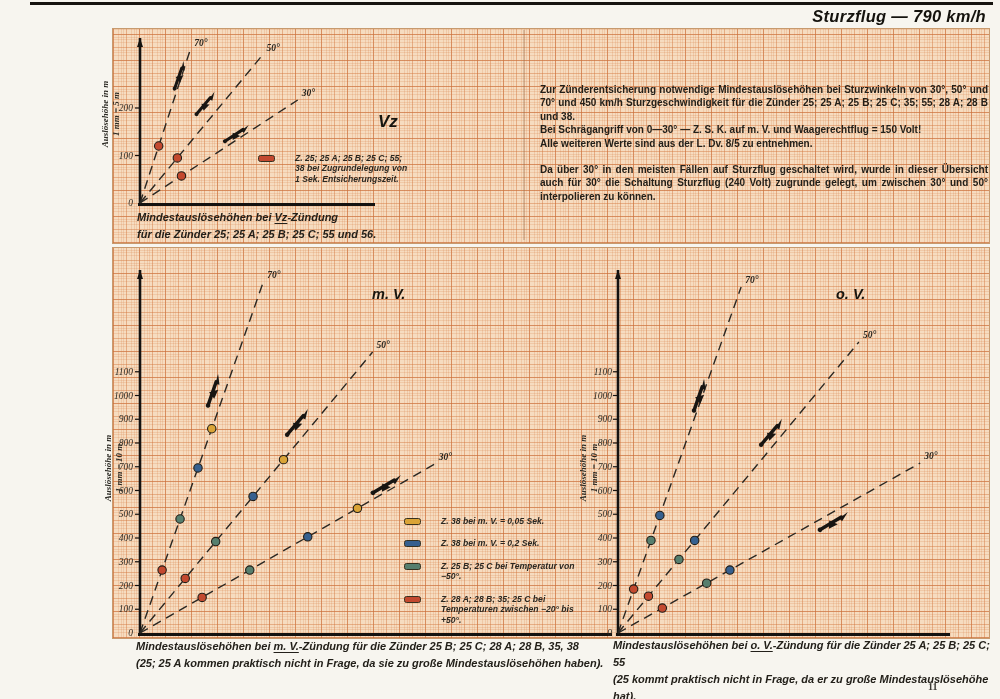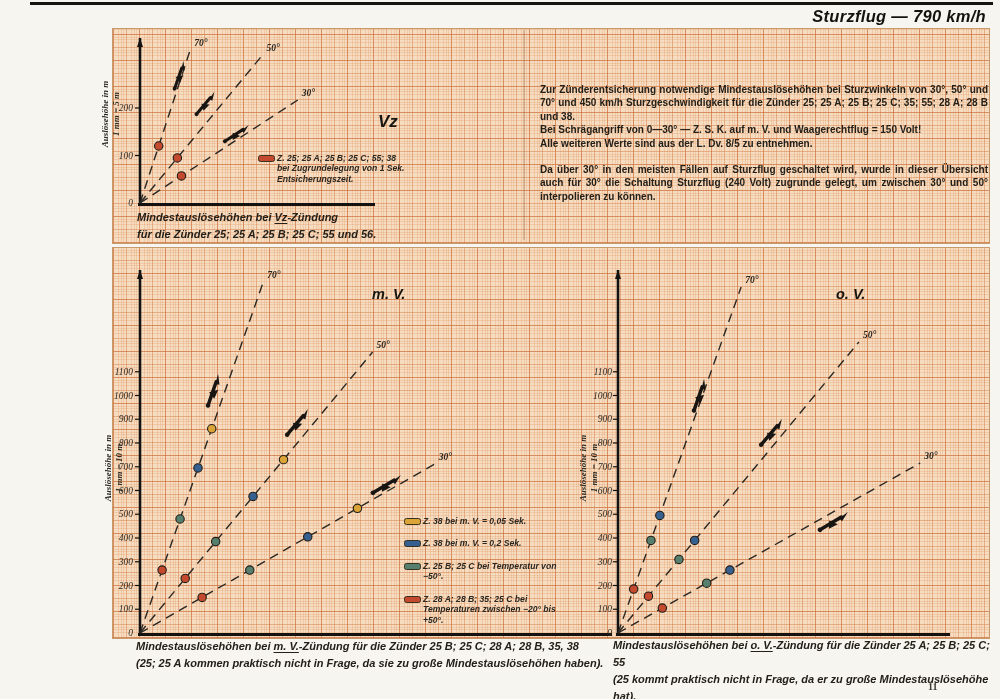--- a/index.html
+++ b/index.html
@@ -33,21 +33,21 @@
           font-size:9px;font-style:italic;font-weight:bold;color:#2c2a24;line-height:11px;
           font-family:"Liberation Serif",serif;}
   .yl-vz{left:100px;top:190px;width:152px;}
   .yl-mv{left:103px;top:562px;width:188px;}
   .yl-ov{left:578px;top:562px;width:188px;}
   .ylabel span{display:block;}
   .legend{position:absolute;font-size:8.6px;font-weight:bold;font-style:italic;color:#2a2721;line-height:1.22;}
   .lg-vz{left:258px;top:153px;width:152px;}
   .lg-mv{left:404px;top:516px;width:172px;}
   .lg-ov{left:818px;top:553px;width:172px;}
-  .li{display:flex;gap:2px;margin-bottom:12px;align-items:flex-start;}
+  .li{display:flex;gap:20px;margin-bottom:12px;align-items:flex-start;}
   .lg-ov .li{margin-bottom:14px;}
   .sw{flex:0 0 15px;height:5px;border:1px solid #37311f;border-radius:2.5px;margin-top:2px;}
   .caption{position:absolute;font-size:11px;font-weight:bold;font-style:italic;color:#23201a;line-height:1.55;}
   .cap-vz{left:137px;top:209px;width:300px;}
   .cap-mv{left:136px;top:638px;width:470px;}
   .cap-ov{left:613px;top:637px;width:380px;}
   .caption u{text-decoration:underline;text-underline-offset:2px;}
   .page-number{position:absolute;left:928px;top:681px;font-size:10px;font-weight:bold;
                font-family:"Liberation Serif",serif;color:#3a3832;}
 </style>

